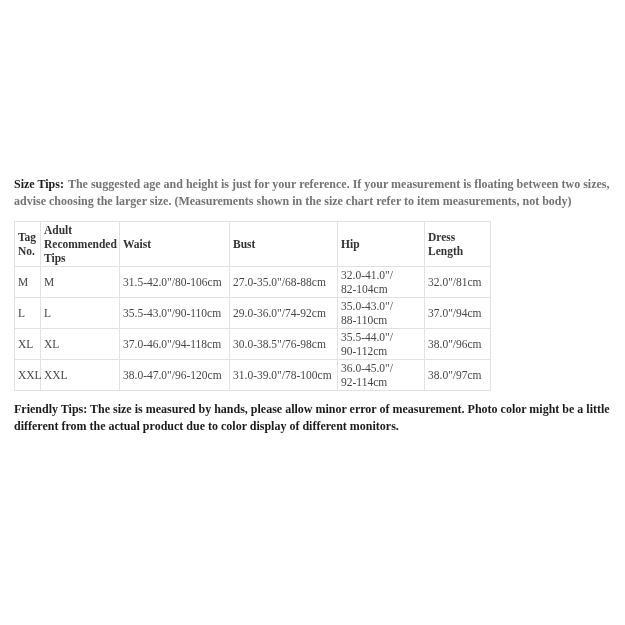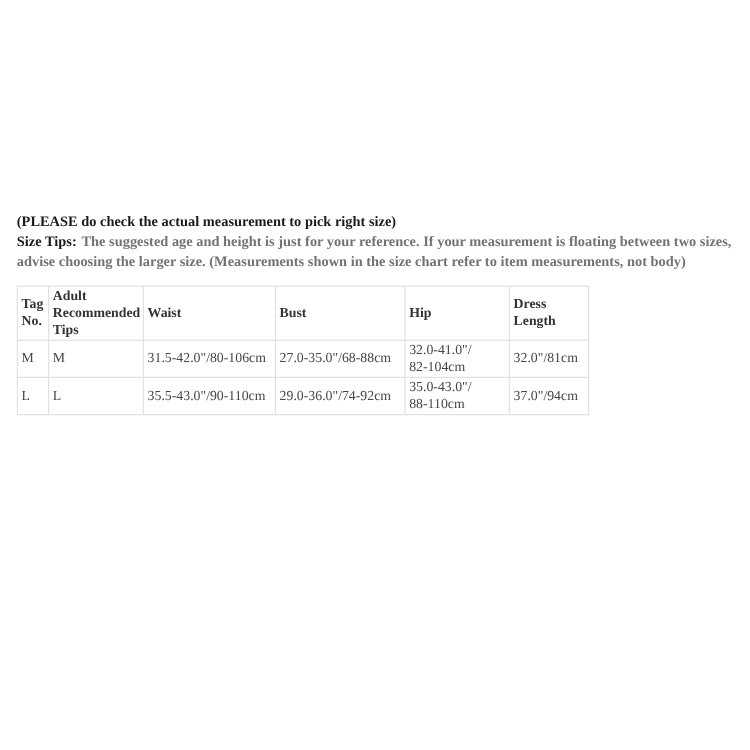--- a/index.html
+++ b/index.html
@@ -67,21 +67,20 @@
     color: #1b1b1b;
     line-height: 17px;
   }
 </style>
 </head>
 <body>
 
 <div class="page">
   <div class="content">
 
-    <p class="notice" style="margin-bottom:0;">(PLEASE do check the actual measurement to pick right size)</p>
 
     <p class="notice">
       <span class="size-chart-label">Size Tips:</span><span class="warning">The suggested age and height is just for your reference. If your measurement is floating between two sizes, advise choosing the larger size. (Measurements shown in the size chart refer to item measurements, not body)</span>
     </p>
 
     <table class="size-table">
       <colgroup>
         <col class="c1">
           <col class="c2">
           <col class="c3">
@@ -111,18 +110,37 @@
         </tr>
         <tr>
           <td>L</td>
           <td>L</td>
           <td>35.5-43.0"/90-110cm</td>
           <td>29.0-36.0"/74-92cm</td>
           <td>35.0-43.0"/
 88-110cm</td>
           <td>37.0"/94cm</td>
         </tr>
+        <tr>
+          <td>XL</td>
+          <td>XL</td>
+          <td>37.0-46.0"/94-118cm</td>
+          <td>30.0-38.5"/76-98cm</td>
+          <td>35.5-44.0"/
+90-112cm</td>
+          <td>38.0"/96cm</td>
+        </tr>
+        <tr>
+          <td>XXL</td>
+          <td>XXL</td>
+          <td>38.0-47.0"/96-120cm</td>
+          <td>31.0-39.0"/78-100cm</td>
+          <td>36.0-45.0"/
+92-114cm</td>
+          <td>38.0"/97cm</td>
+        </tr>
       </tbody>
     </table>
 
+    <p class="tips">Friendly Tips: The size is measured by hands, please allow minor error of measurement. Photo color might be a little different from the actual product due to color display of different monitors.</p>
 
   </div>
 </div>
 
 </body></html>

